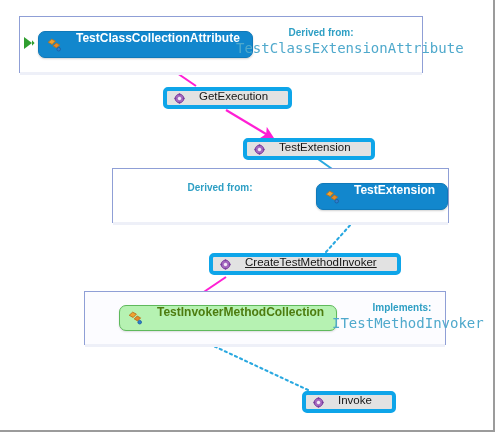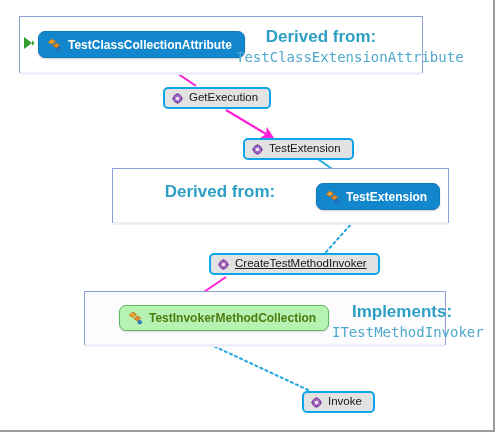--- a/index.html
+++ b/index.html
@@ -48,24 +48,24 @@
     position: absolute;
     left: 0; right: 0; bottom: -3px;
     height: 3px;
     background: #eef0f8;
   }
 
   
   .chip {
     position: absolute;
     display: flex;
-    align-items: center;
     box-sizing: border-box;
     border-radius: 7px;
     white-space: nowrap;
+    gap: 8px;
   }
   .chip .label {
     font-size: 12px;
     line-height: 1;
   }
 
   .chip-class {
     background: #1287cd;
     border: 1px solid #0f79b9;
     color: #ffffff;
@@ -80,24 +80,24 @@
     border: 1px solid #5fb95c;
     color: #1c1c1c;
     height: 26px;
     padding: 0 12px 0 8px;
     box-shadow: 0 1px 2px rgba(0,0,0,0.13);
   }
   .chip-green .label { font-weight: 600; color: #4d7c0f; }
 
   .chip-method {
     background: #e2e2e2;
-    border: 2px solid #0ea5e9;
+    border: 4px solid #0ea5e9;
     color: #1c1c1c;
     height: 22px;
-    padding: 0 11px 0 7px;
+    padding: 0 20px 0 7px;
     border-radius: 5px;
   }
   .chip-method .label { font-weight: 400; color: #171717; font-size: 11.5px; }
 
   
   .icon {
     flex: 0 0 auto;
     display: inline-flex;
     align-items: center;
     justify-content: center;
@@ -105,21 +105,21 @@
   }
   .icon svg { display: block; }
 
   
   .annot {
     position: absolute;
     text-align: center;
     line-height: 1.22;
   }
   .annot .head {
-    font-size: 17px;
+    font-size: 10px;
     font-weight: bold;
     color: #2e9fc4;
     display: block;
   }
   .annot .type {
     font-family: "DejaVu Sans Mono", "Liberation Mono", monospace;
     font-size: 14px;
     color: #4fa9cc;
     display: block;
     margin-top: 1px;

